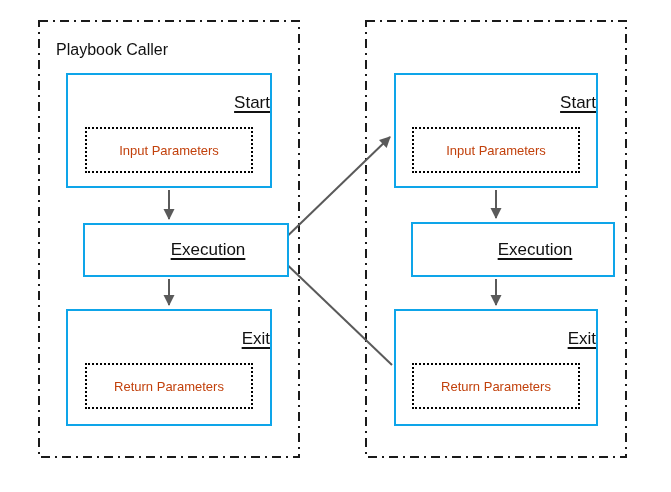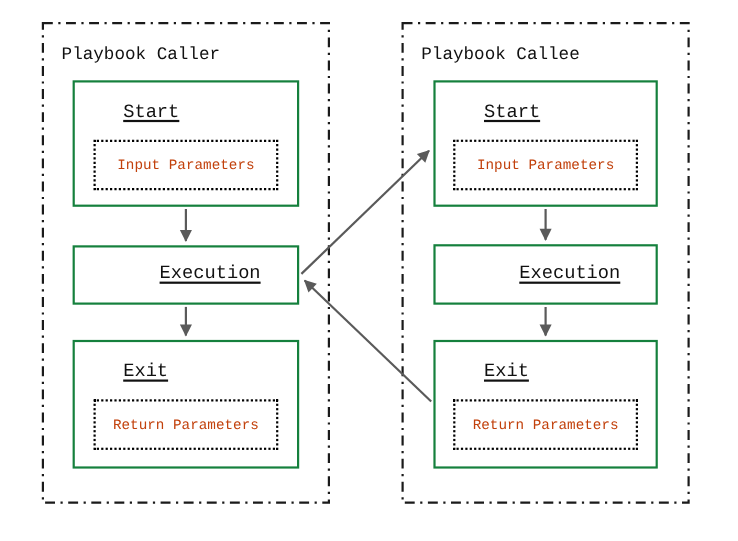--- a/index.html
+++ b/index.html
@@ -1,58 +1,59 @@
 <!DOCTYPE html>
 <html><head>
 <meta charset="utf-8">
 <style>
   html, body { margin: 0; padding: 0; background: #ffffff; }
   .canvas {
     position: relative;
     width: 662px;
     height: 492px;
     background: #ffffff;
-    font-family: Liberation Mono, monospace;
+    font-family: Liberation Sans, sans-serif;
     color: #000;
     overflow: hidden;
   }
   .layer {
     position: absolute;
     left: 0; top: 0;
   }
   .frame-title {
     position: absolute;
     font-size: 16px;
     line-height: 18px;
     color: #111;
     white-space: nowrap;
   }
   #caller-title { left: 56px; top: 41px; }
   #callee-title { left: 383px; top: 41px; }
   .node {
     position: absolute;
     box-sizing: border-box;
-    border: 2px solid #15803d;
+    border: 2px solid #0ea5e9;
     background: #ffffff;
-    text-align: left;
+    text-align: right;
     padding-left: 44px;
   }
   .node-label {
     font-size: 17px;
     line-height: 20px;
     text-decoration: underline;
     text-decoration-thickness: 1.5px;
     text-underline-offset: 3px;
     color: #111;
   }
   .tall .node-label { margin-top: 18px; }
   .exec {
     display: flex;
     align-items: center;
     justify-content: center;
+    margin-left: 17px;
   }
   #caller-start { left: 66px;  top: 73px;  width: 206px; height: 115px; }
   #caller-exec  { left: 66px;  top: 223px; width: 206px; height: 54px;  }
   #caller-exit  { left: 66px;  top: 309px; width: 206px; height: 117px; }
   #callee-start { left: 394px; top: 73px;  width: 204px; height: 115px; }
   #callee-exec  { left: 394px; top: 222px; width: 204px; height: 55px;  }
   #callee-exit  { left: 394px; top: 309px; width: 204px; height: 117px; }
   .param-box {
     position: absolute;
     box-sizing: border-box;
@@ -87,21 +88,20 @@
 
     <line x1="169" y1="190" x2="169" y2="219" stroke-width="2" marker-end="url(#arrowhead)" stroke="#5a5a5a"></line>
     <line x1="169" y1="279" x2="169" y2="305" stroke-width="2" marker-end="url(#arrowhead)" stroke="#5a5a5a"></line>
     <line x1="496" y1="190" x2="496" y2="218" stroke-width="2" marker-end="url(#arrowhead)" stroke="#5a5a5a"></line>
     <line x1="496" y1="279" x2="496" y2="305" stroke-width="2" marker-end="url(#arrowhead)" stroke="#5a5a5a"></line>
     <line x1="274" y1="249" x2="390" y2="137" stroke-width="2" marker-end="url(#arrowhead)" stroke="#5a5a5a"></line>
     <line x1="392" y1="365" x2="277" y2="255" stroke-width="2" marker-end="url(#arrowhead)" stroke="#5a5a5a"></line>
   </svg>
 
   <div class="frame-title" id="caller-title">Playbook Caller</div>
-  <div class="frame-title" id="callee-title">Playbook Callee</div>
 
   <div class="node tall caller" id="caller-start">
     <div class="node-label">Start</div>
     <div class="param-box">
       <span>Input Parameters</span>
     </div>
   </div>
 
   <div class="node exec caller" id="caller-exec">
     <div class="node-label">Execution</div>

